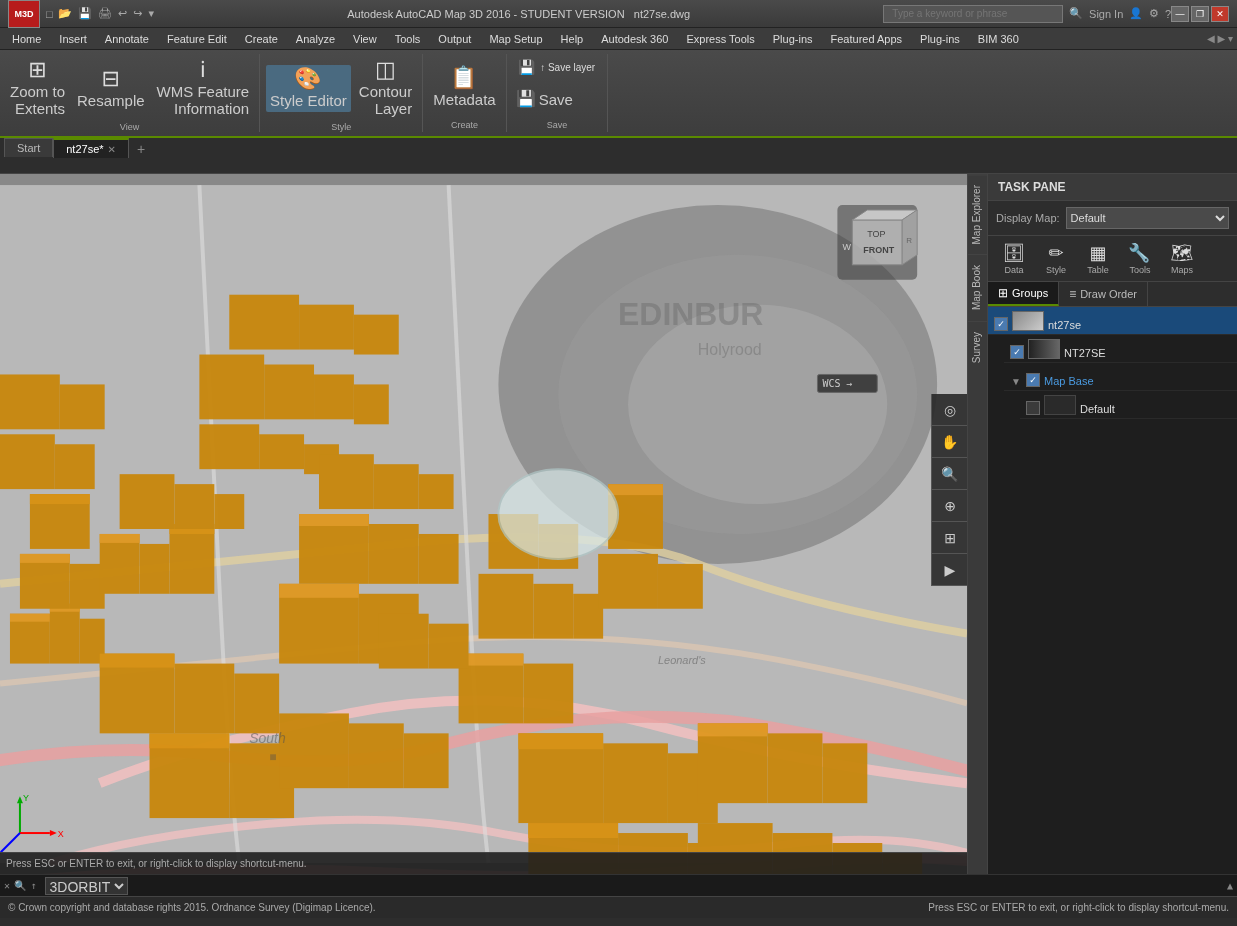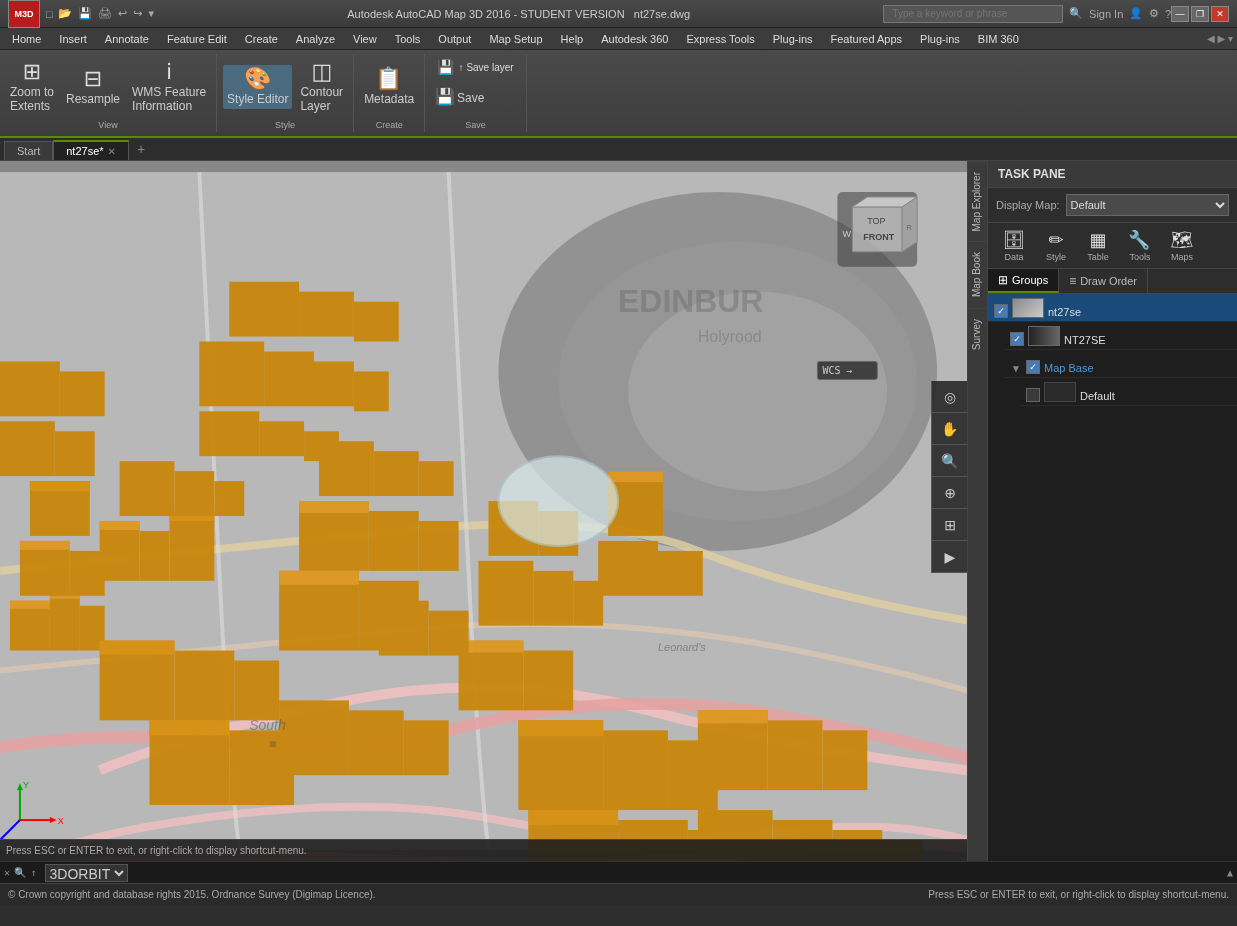--- a/index.html
+++ b/index.html
@@ -96,34 +96,34 @@
       display: flex;
       flex-direction: column;
       align-items: center;
       justify-content: center;
       padding: 3px 4px;
       cursor: pointer;
       border-radius: 2px;
       min-width: 36px;
     }
     .ribbon-btn .icon { font-size: 20px; line-height: 1; }
-    .ribbon-btn .label { font-size: 12px; color: #ccc; text-align: left; margin-top: 2px; white-space: nowrap; }
+    .ribbon-btn .label { font-size: 15px; color: #ccc; text-align: right; margin-top: 2px; white-space: nowrap; }
     .ribbon-btn-active { background: #4a6a80; }
     .save-layer-btn {
       display: flex; align-items: center; gap: 4px;
       padding: 3px 6px; cursor: pointer;
       font-size: 10px; color: #ddd;
     }
 
     
     #tabs-bar {
-      height: 23px;
+      height: 36px;
       background: #2d2d2d;
       display: flex;
-      align-items: flex-end;
+      align-items: flex-start;
       padding: 0 4px;
       border-bottom: 1px solid #444;
     }
     .tab {
       padding: 3px 12px;
       font-size: 11px;
       background: #3a3a3a;
       color: #bbb;
       border: 1px solid #555;
       border-bottom: none;

